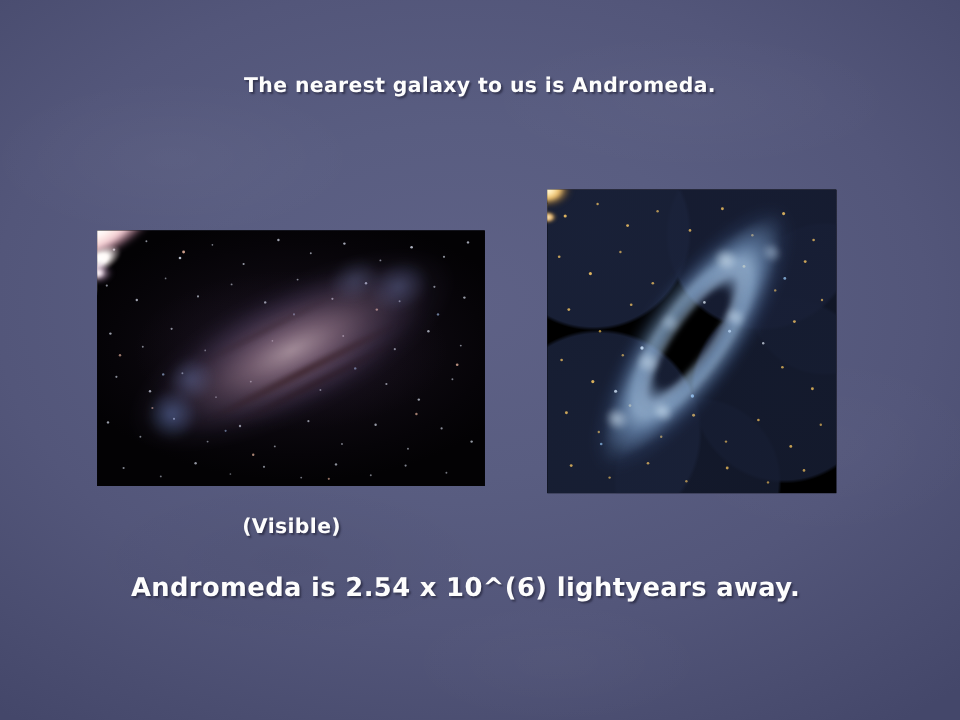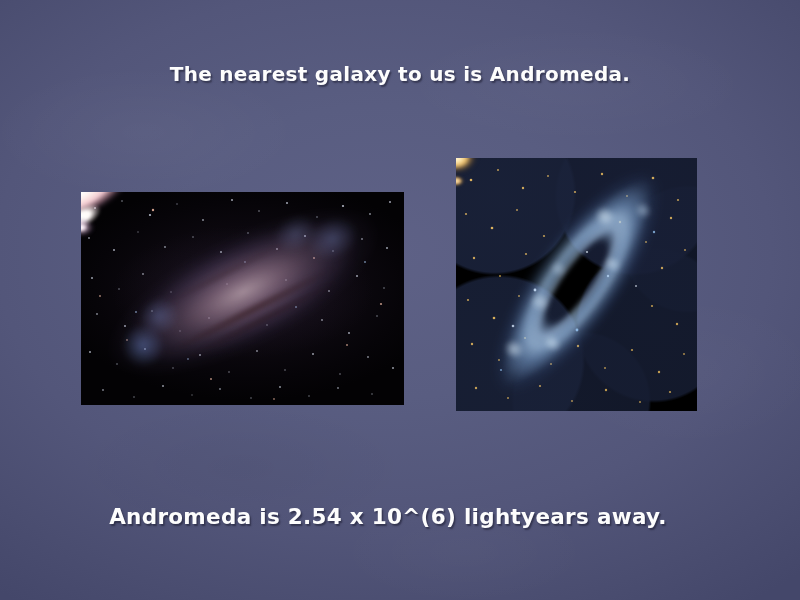--- a/index.html
+++ b/index.html
@@ -48,24 +48,24 @@
     letter-spacing: .3px;
     white-space: nowrap;
     text-shadow: 1.5px 1.5px 1.6px rgba(25,25,45,.55);
     z-index: 6;
   }
   #title {
     top: 62px;
     left: 0;
     width: 800px;
     text-align: center;
-    font-size: 20px;
+    font-size: 17px;
   }
   #footer {
-    top: 504px;
+    top: 478px;
     left: 0;
     width: 776px;
     text-align: center;
     font-size: 21.5px;
   }
   .caption {
     font-size: 17px;
     top: 429px;
     text-align: center;
   }
@@ -446,17 +446,18 @@
     </svg>
 
     <div class="layer uv-disk"></div>
     <div class="layer uv-disk2"></div>
     <div class="layer uv-knots"></div>
     <div class="uv-bulge"></div>
     <div class="uv-corepoint"></div>
     <div class="uv-comp"></div>
   </div>
 
+  <div class="slide-text caption" id="caption-visible">(Visible)</div>
 
 
   <div class="slide-text" id="footer">Andromeda is 2.54 x 10^(6) lightyears away.</div>
 
 </div>
 
 </body></html>

